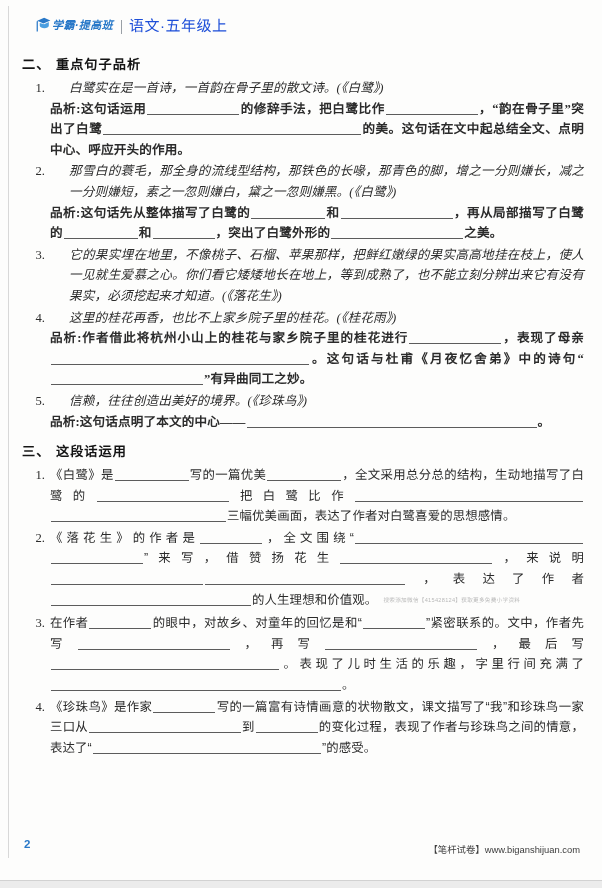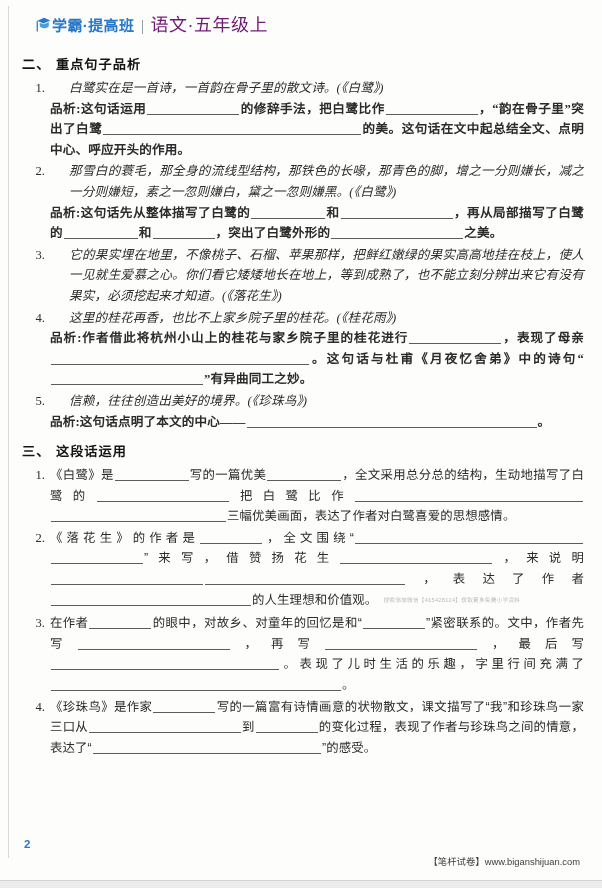--- a/index.html
+++ b/index.html
@@ -35,38 +35,39 @@
     width: 15px;
     height: 17px;
     flex: 0 0 auto;
     margin-right: 1px;
     position: relative;
     top: -1px;
   }
   .brand {
     font-family: "Liberation Sans", "DejaVu Sans", sans-serif;
     font-weight: bold;
-    font-size: 15px;
+    font-size: 11px;
     letter-spacing: 0.4px;
     line-height: 1;
     white-space: nowrap;
+    font-style: italic;
   }
   .divider {
     display: inline-block;
     width: 1px;
     height: 14px;
     background: #9aa0a6;
     margin: 0 7px 0 8px;
     position: relative;
     top: 2px;
   }
   .subject {
     font-family: "Liberation Sans", "DejaVu Sans", sans-serif;
-    font-size: 18px;
-    color: #701a75;
+    font-size: 15px;
+    color: #1d4ed8;
     letter-spacing: 0.5px;
     white-space: nowrap;
     line-height: 1;
   }
 
   
   .content {
     padding: 6px 18px 0 22px;
   }
   .section {
@@ -170,21 +171,21 @@
     position: absolute;
     left: 24px;
     bottom: 22px;
     font-family: "Liberation Sans", "DejaVu Sans", sans-serif;
     font-size: 11.5px;
     font-weight: bold;
   }
   .site {
     position: absolute;
     right: 22px;
-    bottom: 4px;
+    bottom: 16px;
     font-family: "Liberation Sans", "DejaVu Sans", sans-serif;
     font-size: 9.4px;
     color: #3c3c3c;
     white-space: nowrap;
   }
   .edge-left {
     position: absolute;
     left: 8px;
     top: 6px;
     bottom: 30px;

